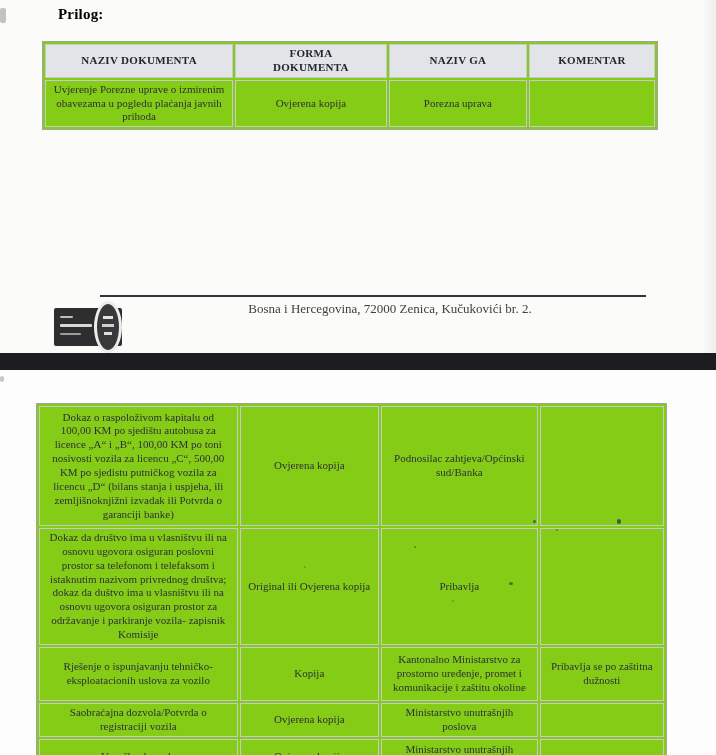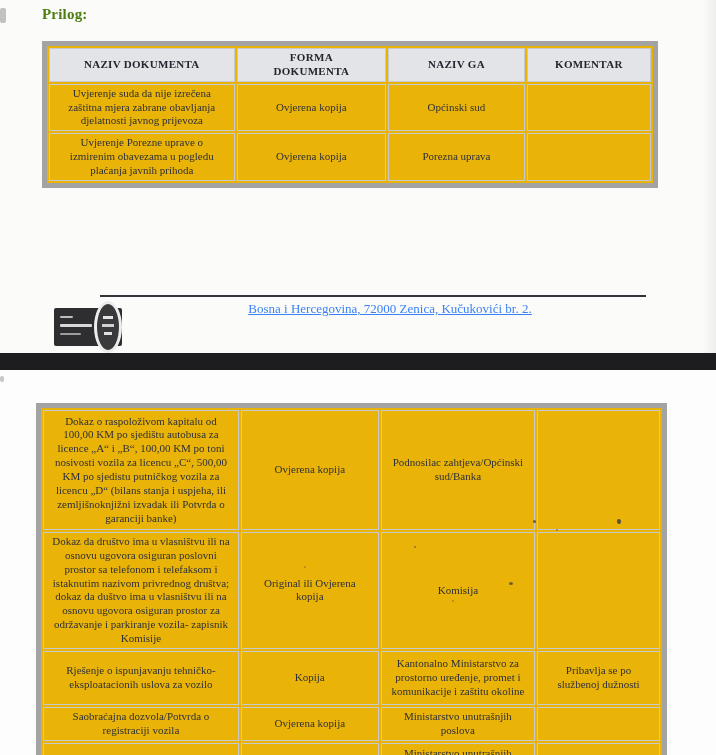--- a/index.html
+++ b/index.html
@@ -11,28 +11,28 @@
   
   .page{position:absolute;left:0;width:716px;}
   .page1{top:0;height:353px;background:#fbfbfa;}
   .page1::after{content:"";position:absolute;right:0;top:0;width:14px;height:100%;
     background:linear-gradient(to right,rgba(0,0,0,0),rgba(0,0,0,0.05));}
   .page2{top:370px;height:385px;background:#fdfdfd;}
   .separator-bar{position:absolute;top:353px;left:0;width:716px;height:17px;background:#1d1d1f;}
 
   
   .heading{
-    position:absolute;left:42px;top:6px;
-    font-size:15px;font-weight:bold;color:#4d7c0f;letter-spacing:0.2px;font-family:Liberation Serif, serif;
+    position:absolute;left:58px;top:6px;
+    font-size:15px;font-weight:bold;color:#000000;letter-spacing:0.2px;font-family:Liberation Serif, serif;
   }
 
   
   .doc-table{
     border-collapse:separate;border-spacing:2px;table-layout:fixed;
-    border:5px solid #a3a3a3;background:#eab308;
+    border:1px solid #a3a3a3;background:#84cc16;
   }
   .doc-table th,.doc-table td{
     border:1px solid #c6cace;
     text-align:center;vertical-align:middle;
     padding:2px 7px;
     font-size:11px;line-height:1.26;color:#2e3138;
     overflow:hidden;word-wrap:break-word;
   }
   .doc-table th{
     background:#e3e4e8;font-weight:bold;color:#23262e;
@@ -55,21 +55,21 @@
   .t2 tbody tr:nth-child(1) td{height:114px;margin-left:16px;}
   .t2 tbody tr:nth-child(2) td{height:105px;}
   .t2 tbody tr:nth-child(3) td{height:48px;}
   .t2 tbody tr:nth-child(4) td{height:26px;}
   .t2 tbody tr:nth-child(5) td{height:30px;}
 
   
   .footer-rule{position:absolute;left:100px;top:295px;width:546px;height:2px;background:#33343a;}
   .footer-text{
     position:absolute;left:160px;top:300px;width:460px;
-    text-align:center;font-size:13px;line-height:1.32;color:#3b82f6;text-decoration:underline;
+    text-align:center;font-size:13px;line-height:1.32;color:#404040;
   }
   .logo-box{
     position:absolute;left:54px;top:308px;width:68px;height:38px;
     background:#2e2e30;border-radius:2px;
   }
   .logo-line{position:absolute;left:6px;background:#cfcfcf;border-radius:1px;}
   .logo-line.l1{top:8px;width:13px;height:2px;background:#bdbdbd;}
   .logo-line.l2{top:16px;width:32px;height:3px;background:#d8d8d8;}
   .logo-line.l3{top:25px;width:21px;height:2px;background:#9d9d9d;}
   .logo-seal{
@@ -99,26 +99,20 @@
           <tr>
             <th>NAZIV DOKUMENTA</th>
             <th>FORMA
 DOKUMENTA</th>
             <th>NAZIV GA</th>
             <th>KOMENTAR</th>
           </tr>
         </thead>
         <tbody>
           <tr>
-            <td>Uvjerenje suda da nije izrečena zaštitna mjera zabrane obavljanja djelatnosti javnog prijevoza</td>
-            <td>Ovjerena kopija</td>
-            <td>Općinski sud</td>
-            <td></td>
-          </tr>
-          <tr>
             <td>Uvjerenje Porezne uprave o izmirenim obavezama u pogledu plaćanja javnih prihoda</td>
             <td>Ovjerena kopija</td>
             <td>Porezna uprava</td>
             <td></td>
           </tr>
         </tbody>
       </table>
 
     <div class="footer-rule"></div>
 
@@ -147,28 +141,28 @@
         <tbody>
           <tr>
             <td>Dokaz o raspoloživom kapitalu od 100,00 KM po sjedištu autobusa za licence „A“ i „B“, 100,00 KM po toni nosivosti vozila za licencu „C“, 500,00 KM po sjedistu putničkog vozila za licencu „D“ (bilans stanja i uspjeha, ili zemljišnoknjižni izvadak ili Potvrda o garanciji banke)</td>
             <td>Ovjerena kopija</td>
             <td>Podnosilac zahtjeva/Općinski sud/Banka</td>
             <td></td>
           </tr>
           <tr>
             <td>Dokaz da društvo ima u vlasništvu ili na osnovu ugovora osiguran poslovni prostor sa telefonom i telefaksom i istaknutim nazivom privrednog društva; dokaz da duštvo ima u vlasništvu ili na osnovu ugovora osiguran prostor za održavanje i parkiranje vozila- zapisnik Komisije</td>
             <td>Original ili Ovjerena kopija</td>
-            <td>Komisija</td>
+            <td>Pribavlja</td>
             <td></td>
           </tr>
           <tr>
             <td>Rješenje o ispunjavanju tehničko-eksploatacionih uslova za vozilo</td>
             <td>Kopija</td>
             <td>Kantonalno Ministarstvo za prostorno uređenje, promet i komunikacije i zaštitu okoline</td>
-            <td>Pribavlja se po službenoj dužnosti</td>
+            <td>Pribavlja se po zaštitna dužnosti</td>
           </tr>
           <tr>
             <td>Saobraćajna dozvola/Potvrda o registraciji vozila</td>
             <td>Ovjerena kopija</td>
             <td>Ministarstvo unutrašnjih poslova</td>
             <td></td>
           </tr>
           <tr>
             <td>Vozačka dozvola</td>
             <td>Ovjerena kopija</td>

